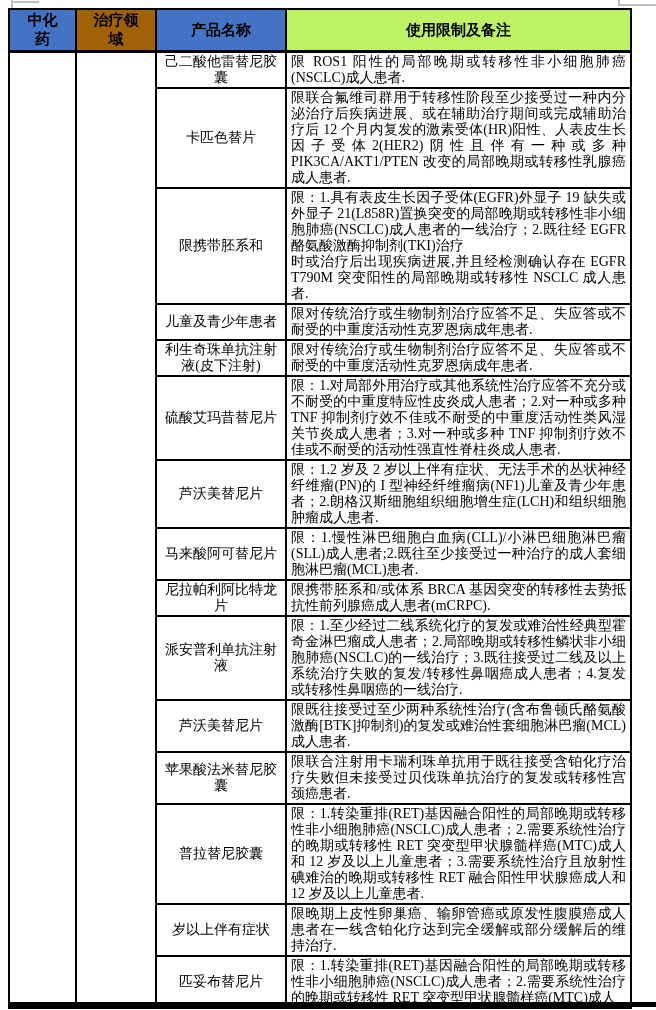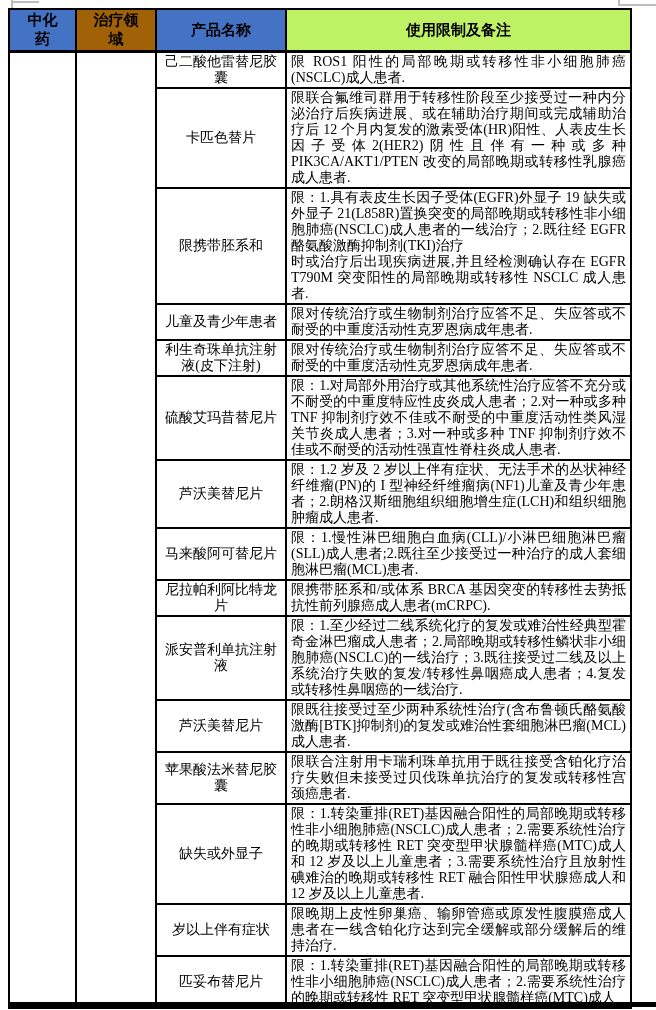--- a/index.html
+++ b/index.html
@@ -149,21 +149,21 @@
         </tr>
         <tr>
           <td class="product">芦沃美替尼片</td>
           <td class="restriction">限既往接受过至少两种系统性治疗(含布鲁顿氏酪氨酸激酶[BTK]抑制剂)的复发或难治性套细胞淋巴瘤(MCL)成人患者.</td>
         </tr>
         <tr>
           <td class="product">苹果酸法米替尼胶囊</td>
           <td class="restriction">限联合注射用卡瑞利珠单抗用于既往接受含铂化疗治疗失败但未接受过贝伐珠单抗治疗的复发或转移性宫颈癌患者.</td>
         </tr>
         <tr>
-          <td class="product">缺失或外显子</td>
+          <td class="product">普拉替尼胶囊</td>
           <td class="restriction">限：1.转染重排(RET)基因融合阳性的局部晚期或转移性非小细胞肺癌(NSCLC)成人患者；2.需要系统性治疗的晚期或转移性 RET 突变型甲状腺髓样癌(MTC)成人和 12 岁及以上儿童患者；3.需要系统性治疗且放射性碘难治的晚期或转移性 RET 融合阳性甲状腺癌成人和 12 岁及以上儿童患者.</td>
         </tr>
         <tr>
           <td class="product">岁以上伴有症状</td>
           <td class="restriction">限晚期上皮性卵巢癌、输卵管癌或原发性腹膜癌成人患者在一线含铂化疗达到完全缓解或部分缓解后的维持治疗.</td>
         </tr>
         <tr>
           <td class="product">匹妥布替尼片</td>
           <td class="restriction">限：1.转染重排(RET)基因融合阳性的局部晚期或转移性非小细胞肺癌(NSCLC)成人患者；2.需要系统性治疗的晚期或转移性 RET 突变型甲状腺髓样癌(MTC)成人</td>
         </tr>

